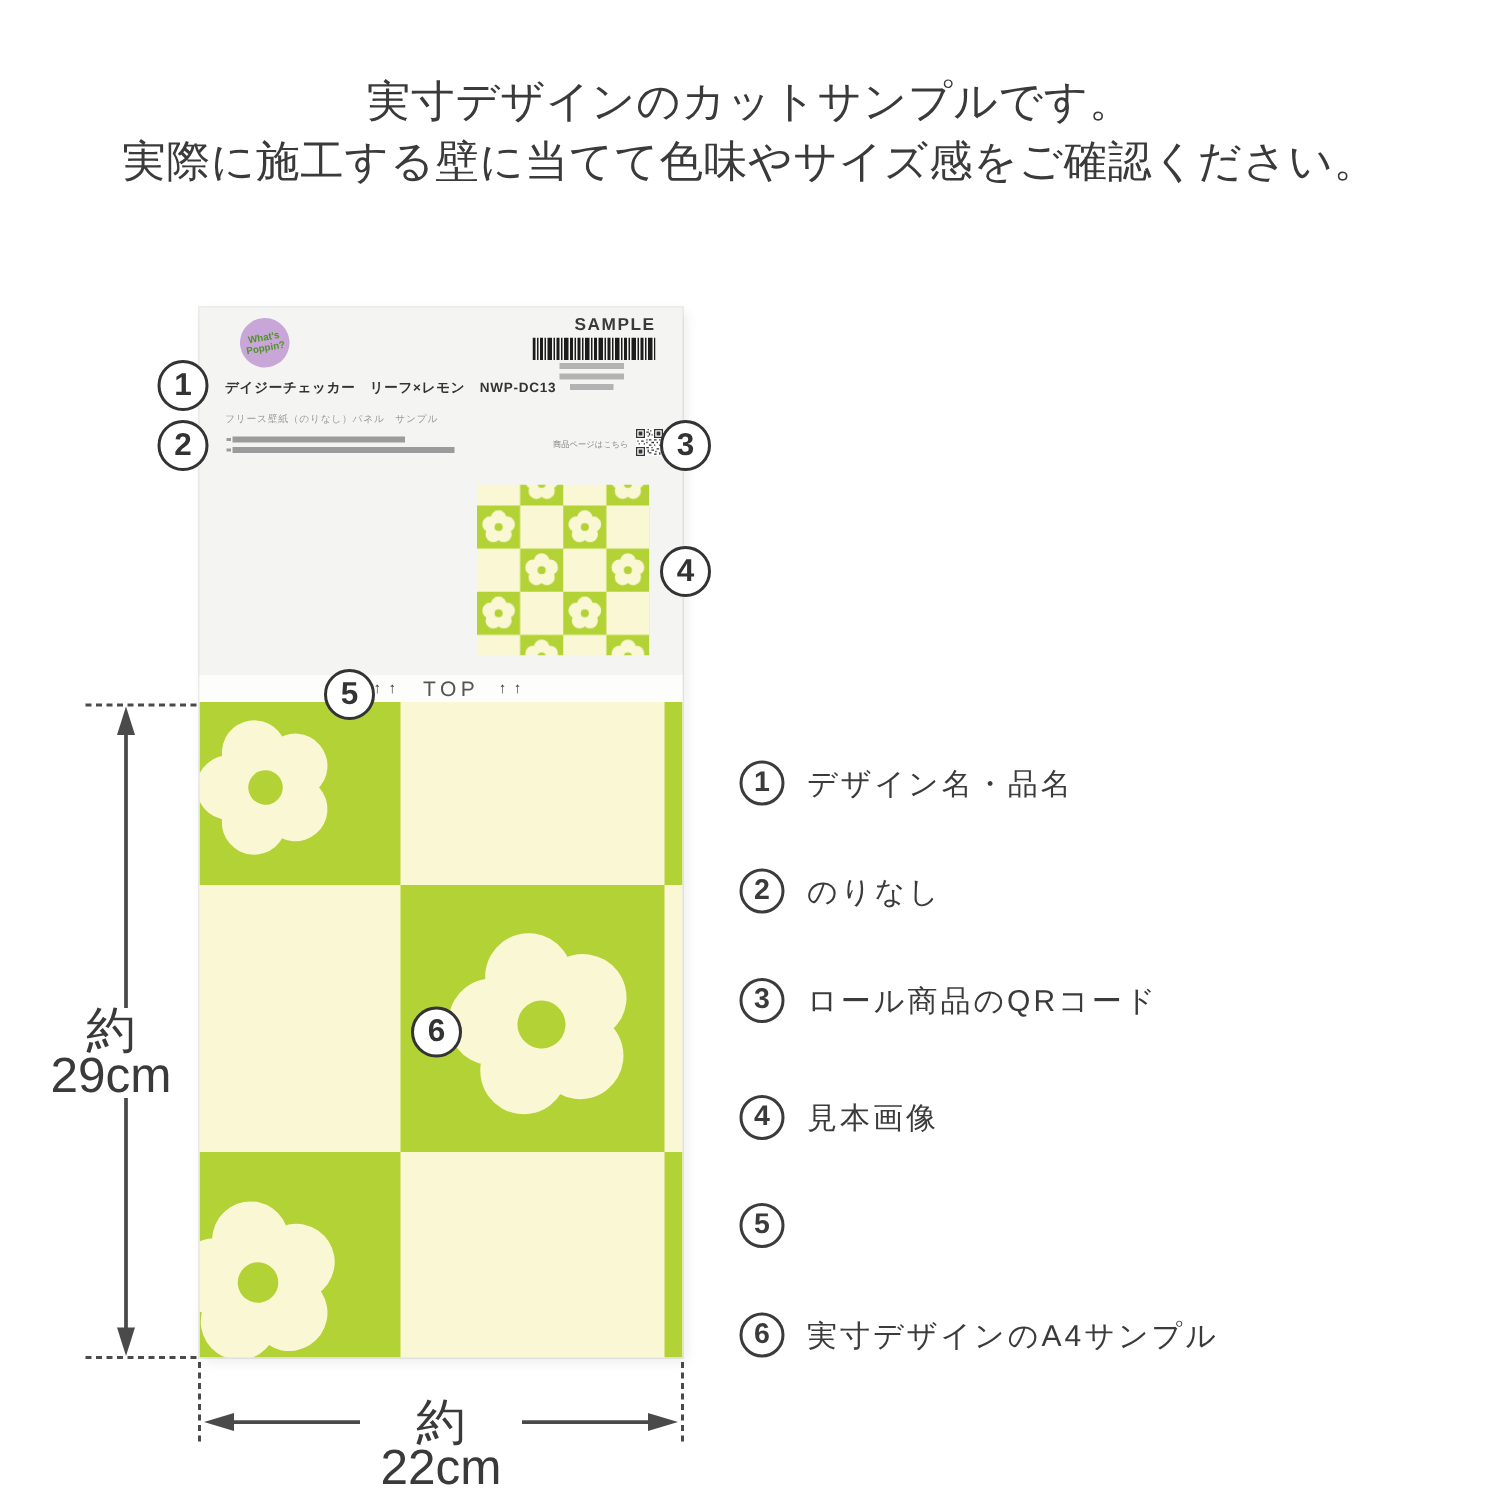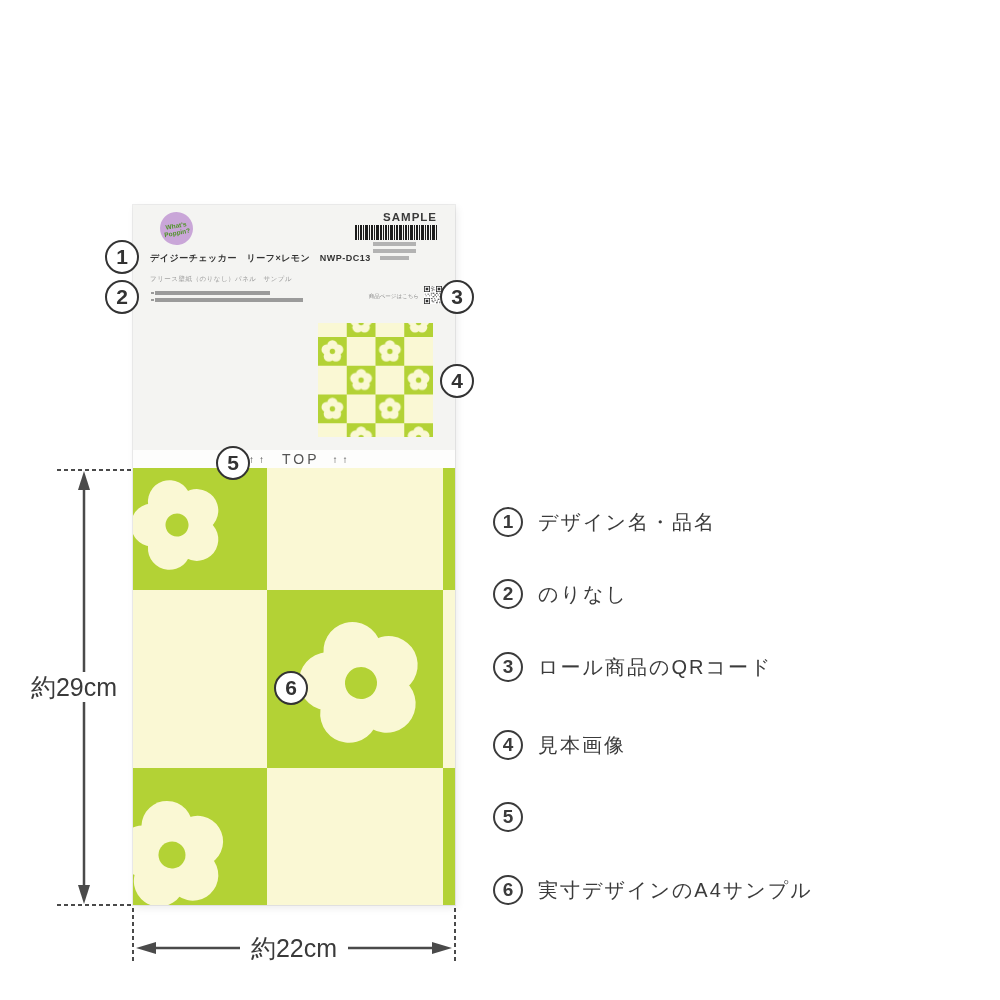--- a/index.html
+++ b/index.html
@@ -5,21 +5,21 @@
   * { margin:0; padding:0; box-sizing:border-box; }
   body { font-family:"Liberation Sans","DejaVu Sans",sans-serif; background:#ffffff; }
   .canvas { position:relative; width:1000px; height:1000px; background:#ffffff; overflow:hidden; }
 
   
   .heading { position:absolute; left:0; top:48px; width:1000px; text-align:center;
              color:#3a3a3a; font-size:29px; font-weight:500; line-height:40px; letter-spacing:0.5px; }
 
   
   .dims-overlay { position:absolute; left:0; top:0; width:1000px; height:1000px; pointer-events:none; }
-  .dim-label { position:absolute; background:#ffffff; color:#3a3a3a; font-size:25px; font-weight:500;
+  .dim-label { position:absolute; background:#ffffff; color:#3a3a3a; font-size:33px; font-weight:500;
                text-align:center; line-height:30px; }
   .dim-h { left:26px;  top:672px; width:96px; }
   .dim-w { left:240px; top:933px; width:108px; }
 
   
   .paper { position:absolute; left:133px; top:205px; width:322px; height:700px; background:#f4f4f2;
            box-shadow:0 0 0 1px rgba(0,0,0,0.07), 2px 3px 8px rgba(0,0,0,0.08); }
   .label-area { position:absolute; left:0; top:0; width:322px; height:245px; }
 
   .logo { position:absolute; left:27px; top:7px; width:33px; height:33px; border-radius:50%;
@@ -76,20 +76,22 @@
   .lnum { width:30px; height:30px; border:2px solid #3b3b3b; border-radius:50%; flex:0 0 30px;
           display:flex; align-items:center; justify-content:center; font-size:19px; font-weight:bold; color:#3b3b3b; }
   .llabel { font-size:20px; color:#3b3b3b; letter-spacing:2px; white-space:nowrap; }
 </style>
 </head>
 <body>
 
 <div class="canvas">
 
   <div class="heading">
+    <div>実寸デザインのカットサンプルです。</div>
+    <div>実際に施工する壁に当てて色味やサイズ感をご確認ください。</div>
   </div>
 
   <svg class="dims-overlay" viewBox="0 0 1000 1000">
     <g stroke="#4a4a4a" stroke-width="2" stroke-dasharray="4 3">
       <line x1="57" y1="470" x2="133" y2="470"></line>
       <line x1="57" y1="905" x2="133" y2="905"></line>
       <line x1="133" y1="908" x2="133" y2="963"></line>
       <line x1="455" y1="908" x2="455" y2="963"></line>
     </g>
     <g stroke="#4a4a4a" stroke-width="2.5">

